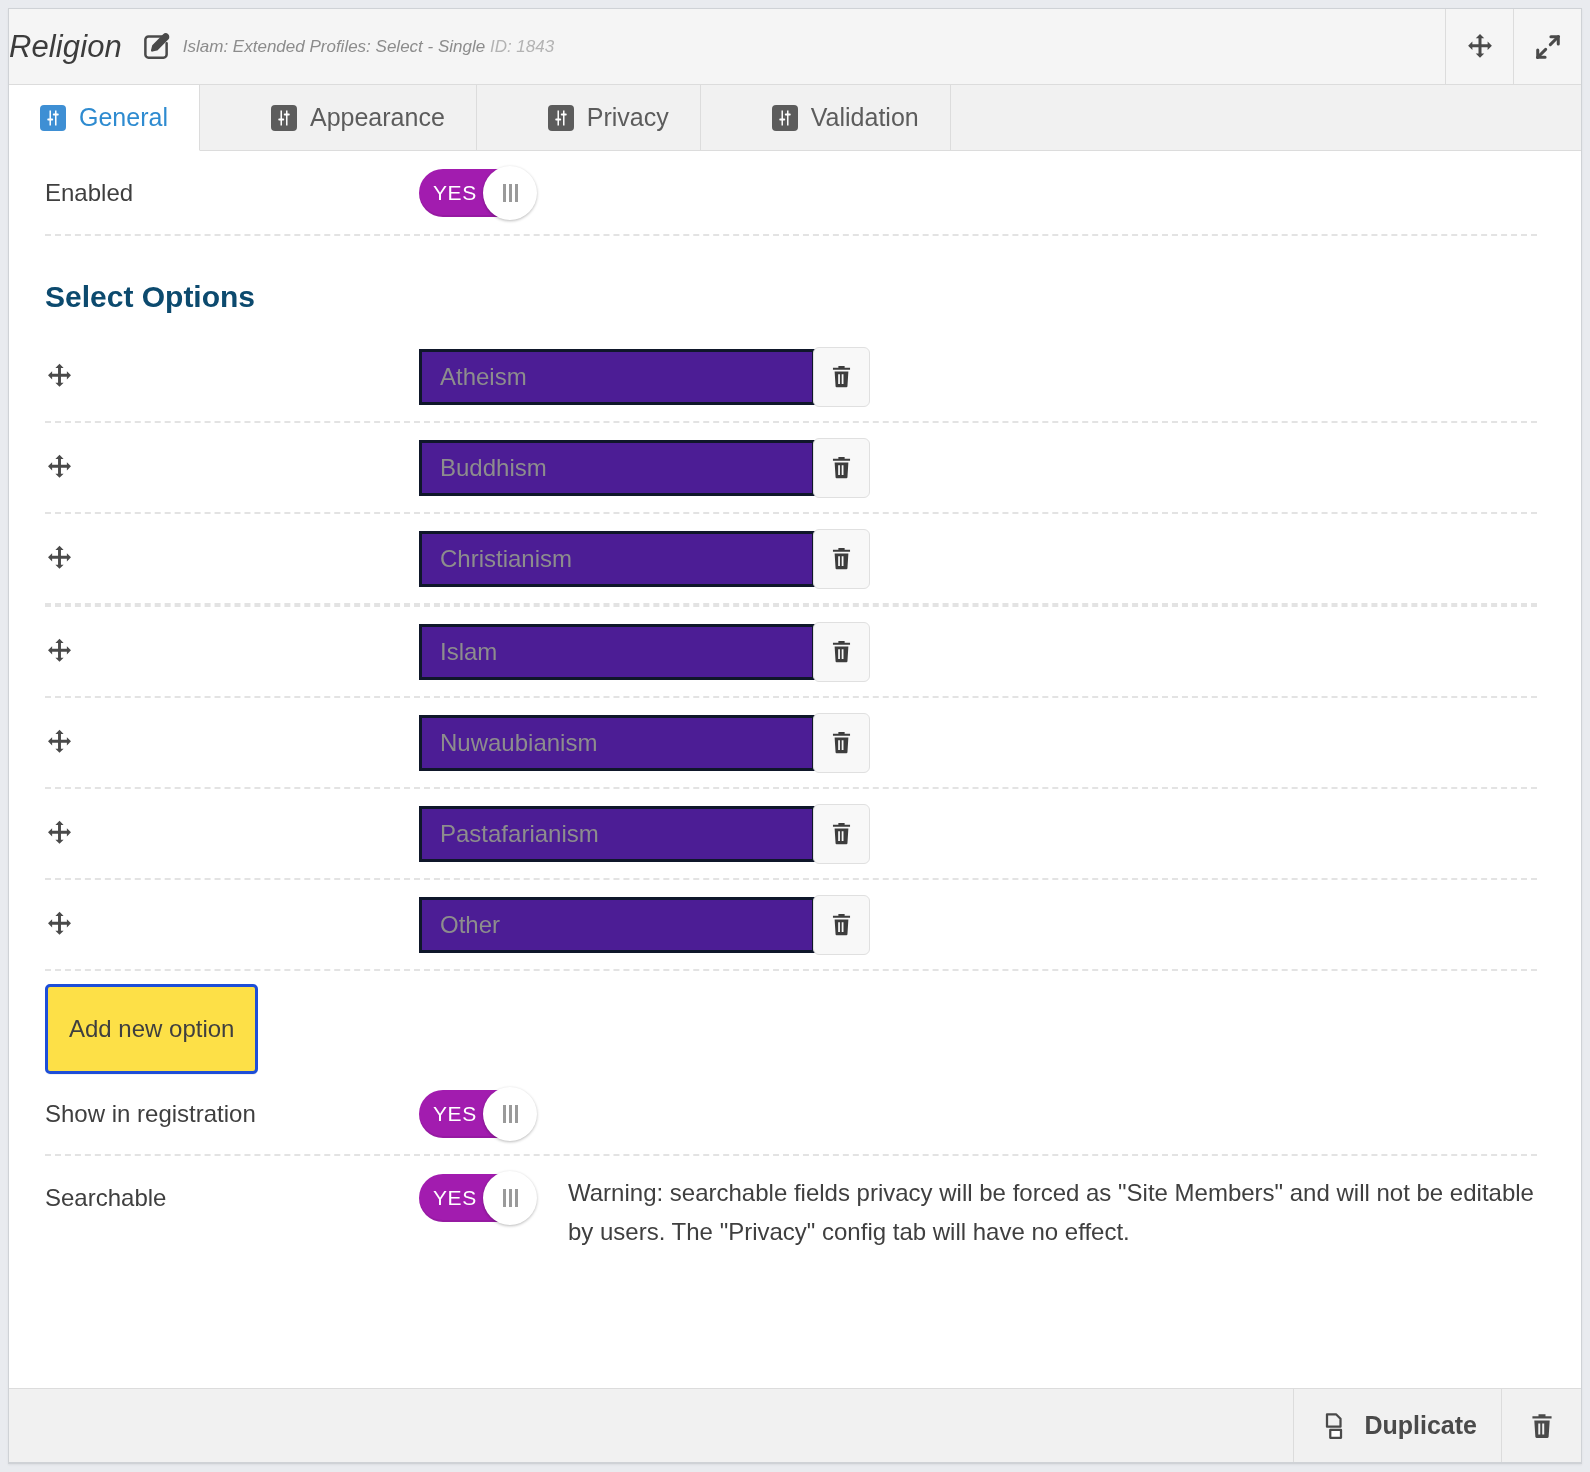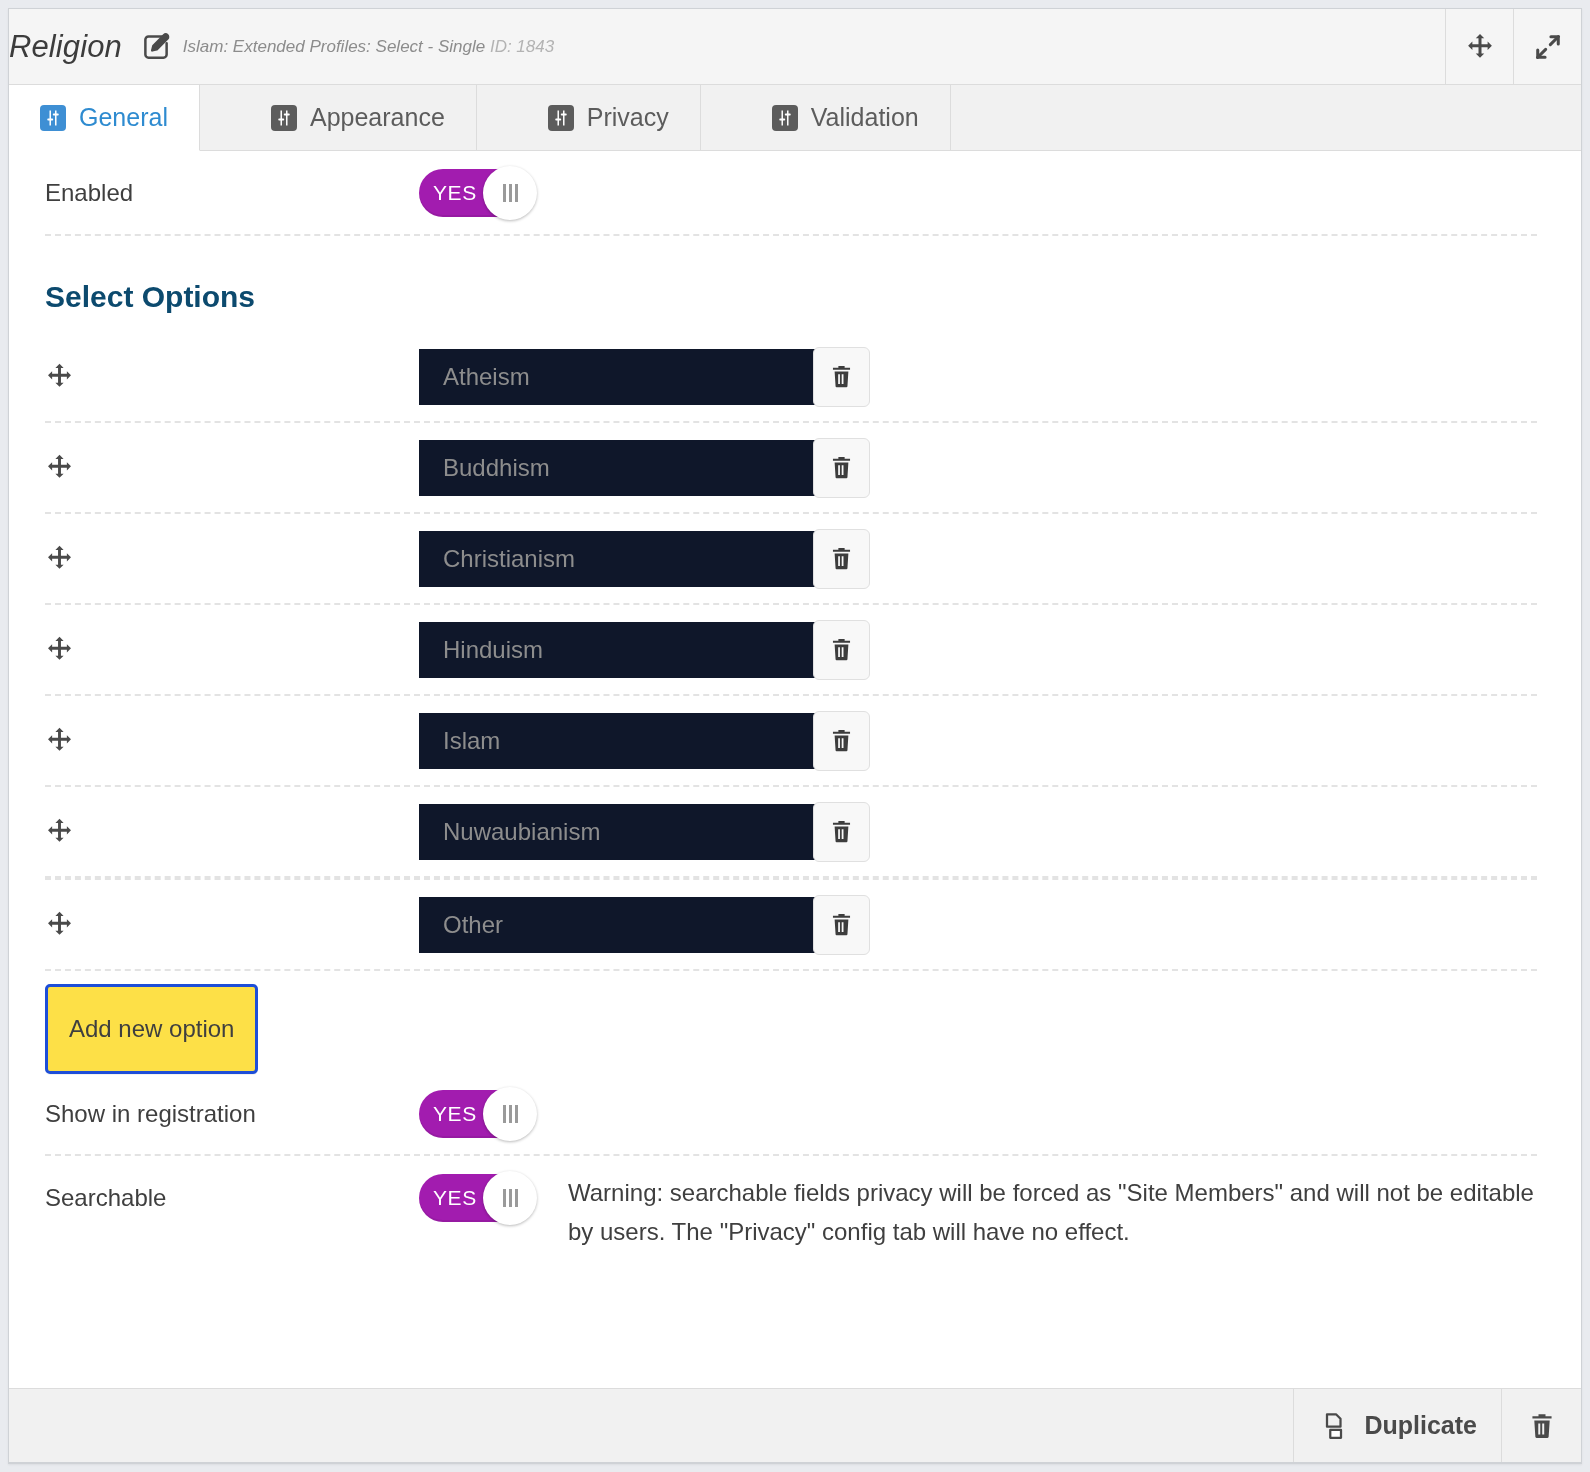--- a/index.html
+++ b/index.html
@@ -195,22 +195,22 @@
     cursor: move;
   }
   .opt-input-wrap {
     position: relative;
     display: flex;
     align-items: center;
   }
   .opt-input {
     width: 396px;
     height: 56px;
-    border: 6px solid #0f172a;
-    background: #0f172a;
+    border: 3px solid #0f172a;
+    background: #4c1d95;
     font-size: 24px;
     color: #8d8d8d;
     padding: 0 18px;
     font-family: "Liberation Sans", sans-serif;
     outline: none;
     border-radius: 0;
   }
   .del-btn {
     width: 57px; height: 60px;
     margin-left: -2px;
@@ -425,35 +425,20 @@
           <input class="opt-input" type="text" value="Christianism" style="">
           <span class="del-btn">
             <svg width="25" height="25" viewBox="0 0 24 24" fill="#3d3d3d">
                 <path d="M9 2h6v1.6h5.2v2H3.8v-2H9zM5.4 7.2h13.2l-.9 14.1a1 1 0 0 1-1 .95H7.3a1 1 0 0 1-1-.95zm3.4 2.6v9.4h1.7V9.8zm3.4 0v9.4h1.7V9.8z"></path>
               </svg>
           </span>
         </span>
       </div>
       <div class="dashed"></div>
 
-      <div class="opt-row">
-        <span class="handle">
-          <svg width="29" height="29" viewBox="0 0 24 24" fill="#4a4a4a">
-              <path d="M12 1.5l3.4 3.4h-2.2v4.9h4.9V7.6L21.5 11 18.1 14.4v-2.2h-4.9v4.9h2.2L12 20.5 8.6 17.1h2.2v-4.9H5.9v2.2L2.5 11l3.4-3.4v2.2h4.9V4.9H8.6z"></path>
-            </svg>
-        </span>
-        <span class="opt-input-wrap">
-          <input class="opt-input" type="text" value="Hinduism" style="">
-          <span class="del-btn">
-            <svg width="25" height="25" viewBox="0 0 24 24" fill="#3d3d3d">
-                <path d="M9 2h6v1.6h5.2v2H3.8v-2H9zM5.4 7.2h13.2l-.9 14.1a1 1 0 0 1-1 .95H7.3a1 1 0 0 1-1-.95zm3.4 2.6v9.4h1.7V9.8zm3.4 0v9.4h1.7V9.8z"></path>
-              </svg>
-          </span>
-        </span>
-      </div>
       <div class="dashed"></div>
 
       <div class="opt-row">
         <span class="handle">
           <svg width="29" height="29" viewBox="0 0 24 24" fill="#4a4a4a">
               <path d="M12 1.5l3.4 3.4h-2.2v4.9h4.9V7.6L21.5 11 18.1 14.4v-2.2h-4.9v4.9h2.2L12 20.5 8.6 17.1h2.2v-4.9H5.9v2.2L2.5 11l3.4-3.4v2.2h4.9V4.9H8.6z"></path>
             </svg>
         </span>
         <span class="opt-input-wrap">
           <input class="opt-input" type="text" value="Islam" style="">
@@ -476,20 +461,35 @@
           <input class="opt-input" type="text" value="Nuwaubianism" style="">
           <span class="del-btn">
             <svg width="25" height="25" viewBox="0 0 24 24" fill="#3d3d3d">
                 <path d="M9 2h6v1.6h5.2v2H3.8v-2H9zM5.4 7.2h13.2l-.9 14.1a1 1 0 0 1-1 .95H7.3a1 1 0 0 1-1-.95zm3.4 2.6v9.4h1.7V9.8zm3.4 0v9.4h1.7V9.8z"></path>
               </svg>
           </span>
         </span>
       </div>
       <div class="dashed"></div>
 
+      <div class="opt-row">
+        <span class="handle">
+          <svg width="29" height="29" viewBox="0 0 24 24" fill="#4a4a4a">
+              <path d="M12 1.5l3.4 3.4h-2.2v4.9h4.9V7.6L21.5 11 18.1 14.4v-2.2h-4.9v4.9h2.2L12 20.5 8.6 17.1h2.2v-4.9H5.9v2.2L2.5 11l3.4-3.4v2.2h4.9V4.9H8.6z"></path>
+            </svg>
+        </span>
+        <span class="opt-input-wrap">
+          <input class="opt-input" type="text" value="Pastafarianism" style="">
+          <span class="del-btn">
+            <svg width="25" height="25" viewBox="0 0 24 24" fill="#3d3d3d">
+                <path d="M9 2h6v1.6h5.2v2H3.8v-2H9zM5.4 7.2h13.2l-.9 14.1a1 1 0 0 1-1 .95H7.3a1 1 0 0 1-1-.95zm3.4 2.6v9.4h1.7V9.8zm3.4 0v9.4h1.7V9.8z"></path>
+              </svg>
+          </span>
+        </span>
+      </div>
       <div class="dashed"></div>
 
       <div class="opt-row">
         <span class="handle">
           <svg width="29" height="29" viewBox="0 0 24 24" fill="#4a4a4a">
               <path d="M12 1.5l3.4 3.4h-2.2v4.9h4.9V7.6L21.5 11 18.1 14.4v-2.2h-4.9v4.9h2.2L12 20.5 8.6 17.1h2.2v-4.9H5.9v2.2L2.5 11l3.4-3.4v2.2h4.9V4.9H8.6z"></path>
             </svg>
         </span>
         <span class="opt-input-wrap">
           <input class="opt-input" type="text" value="Other" style="">

